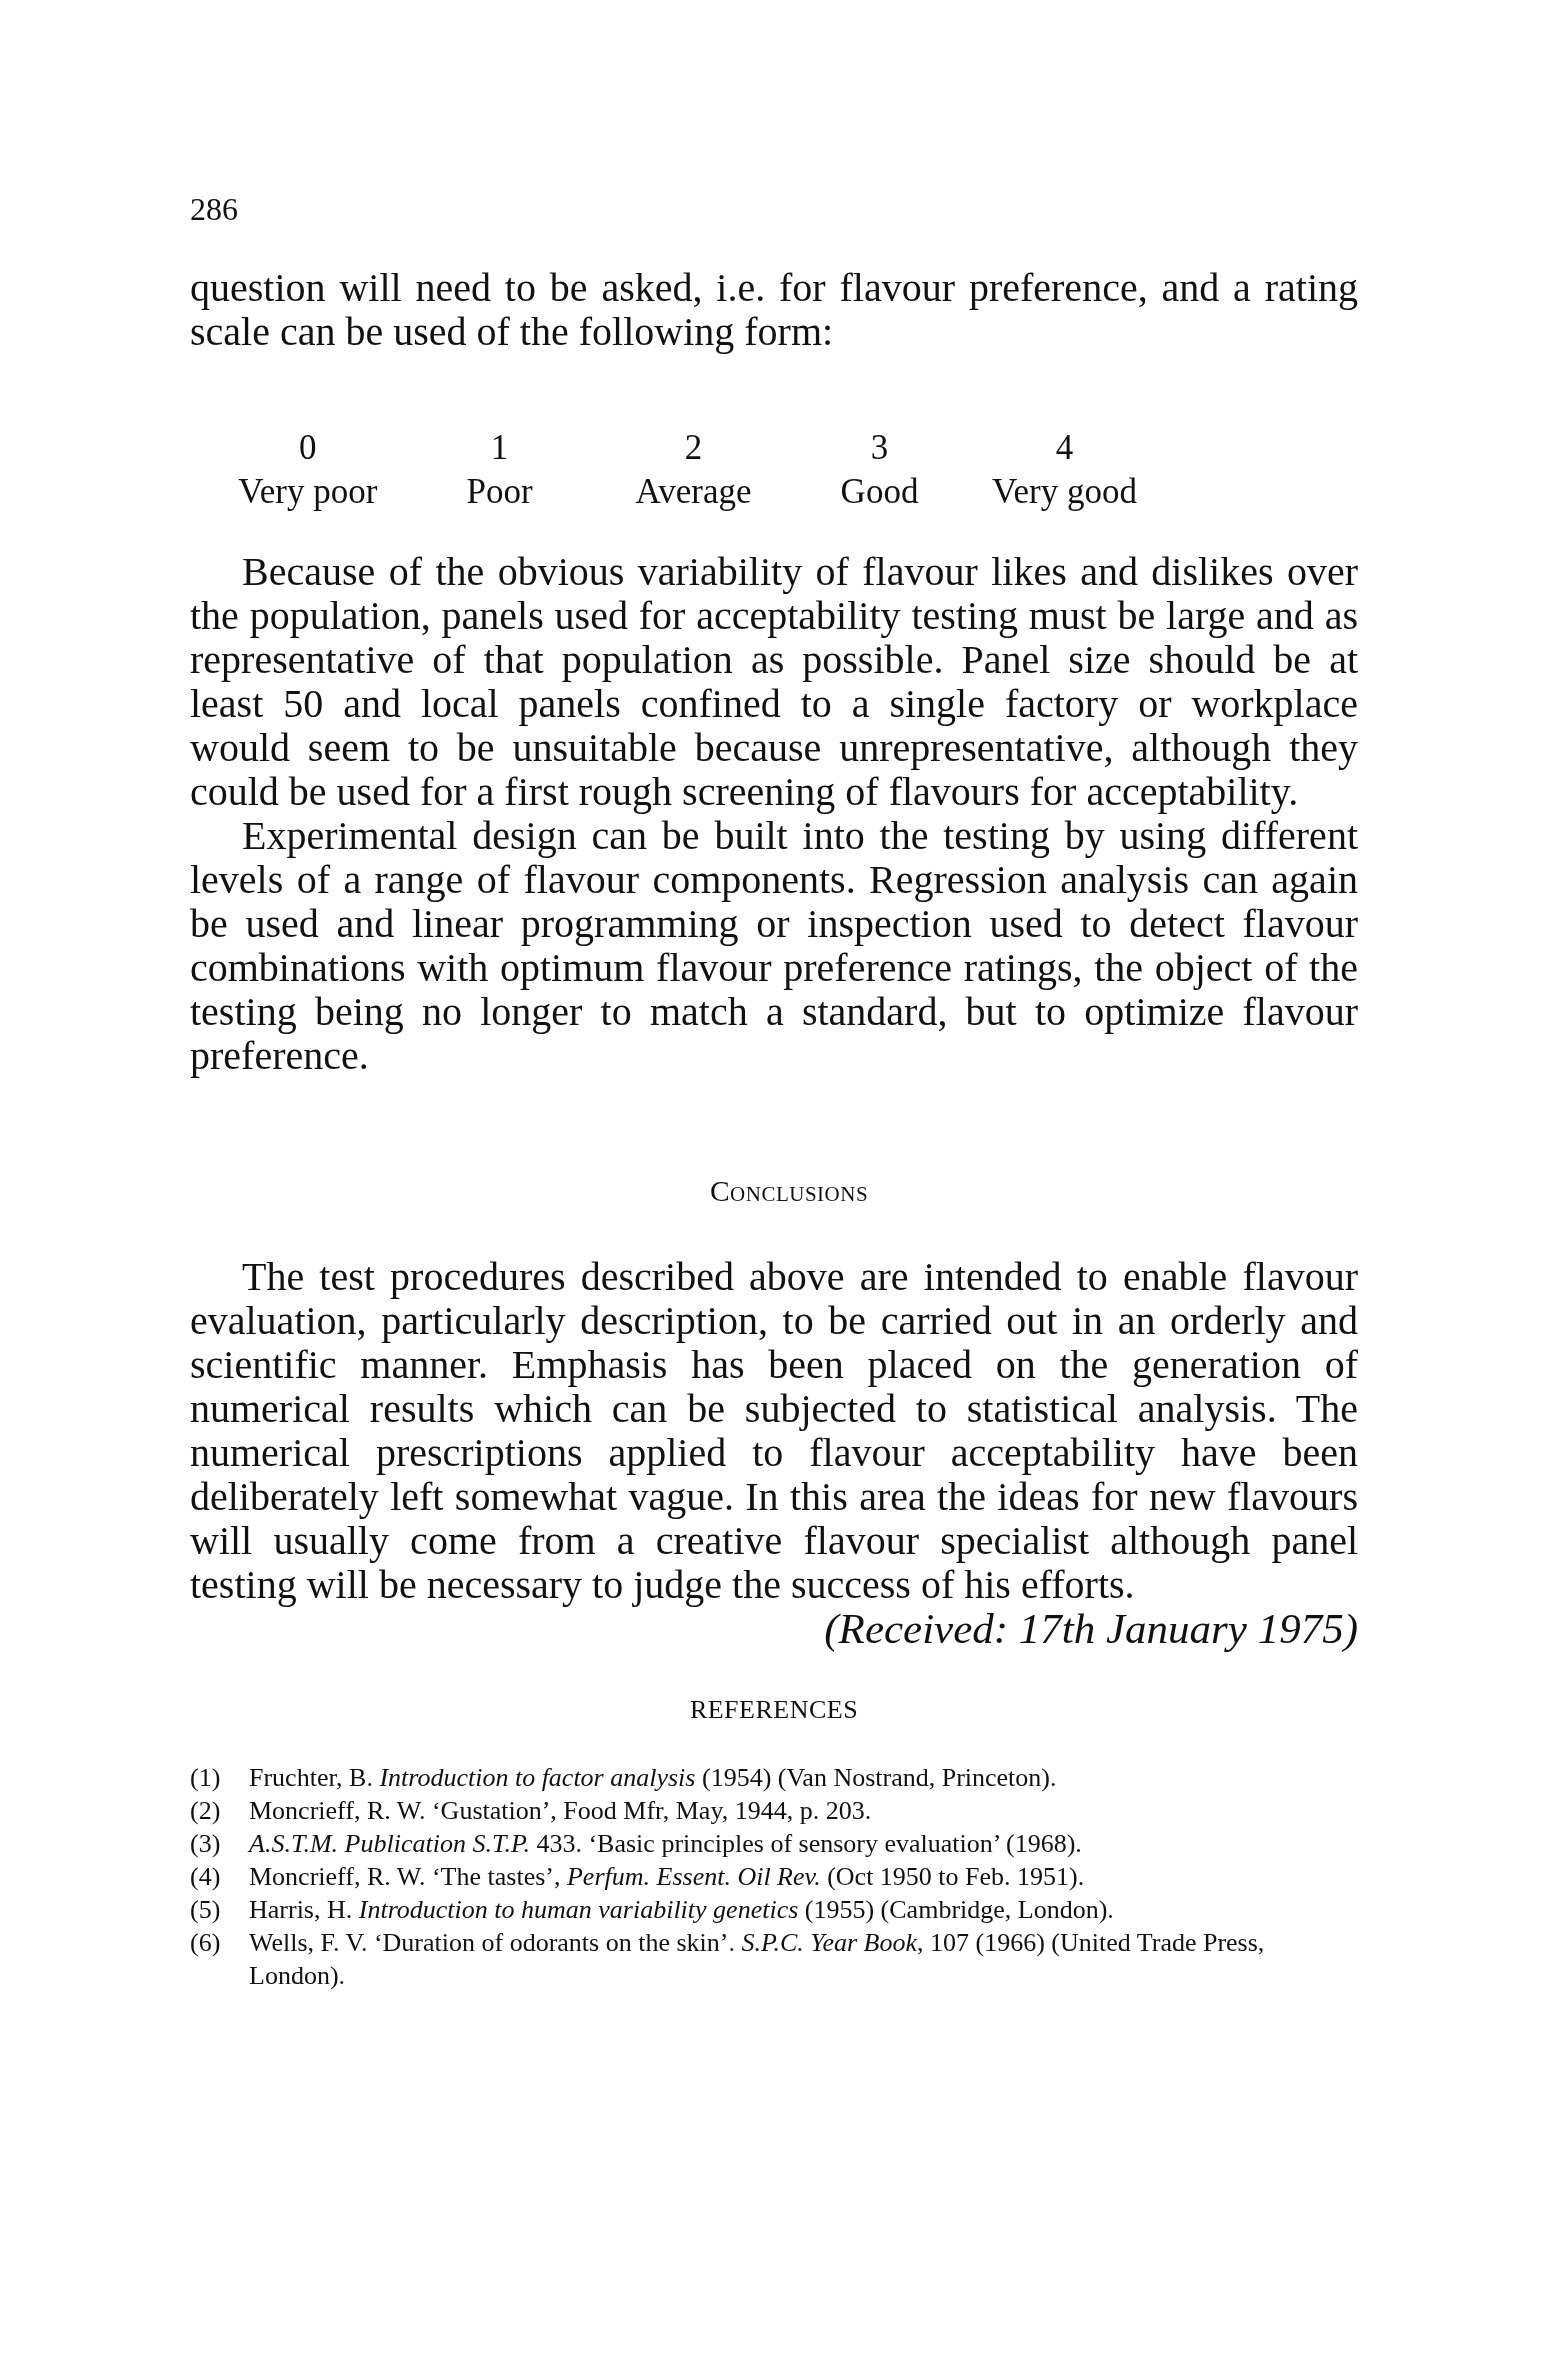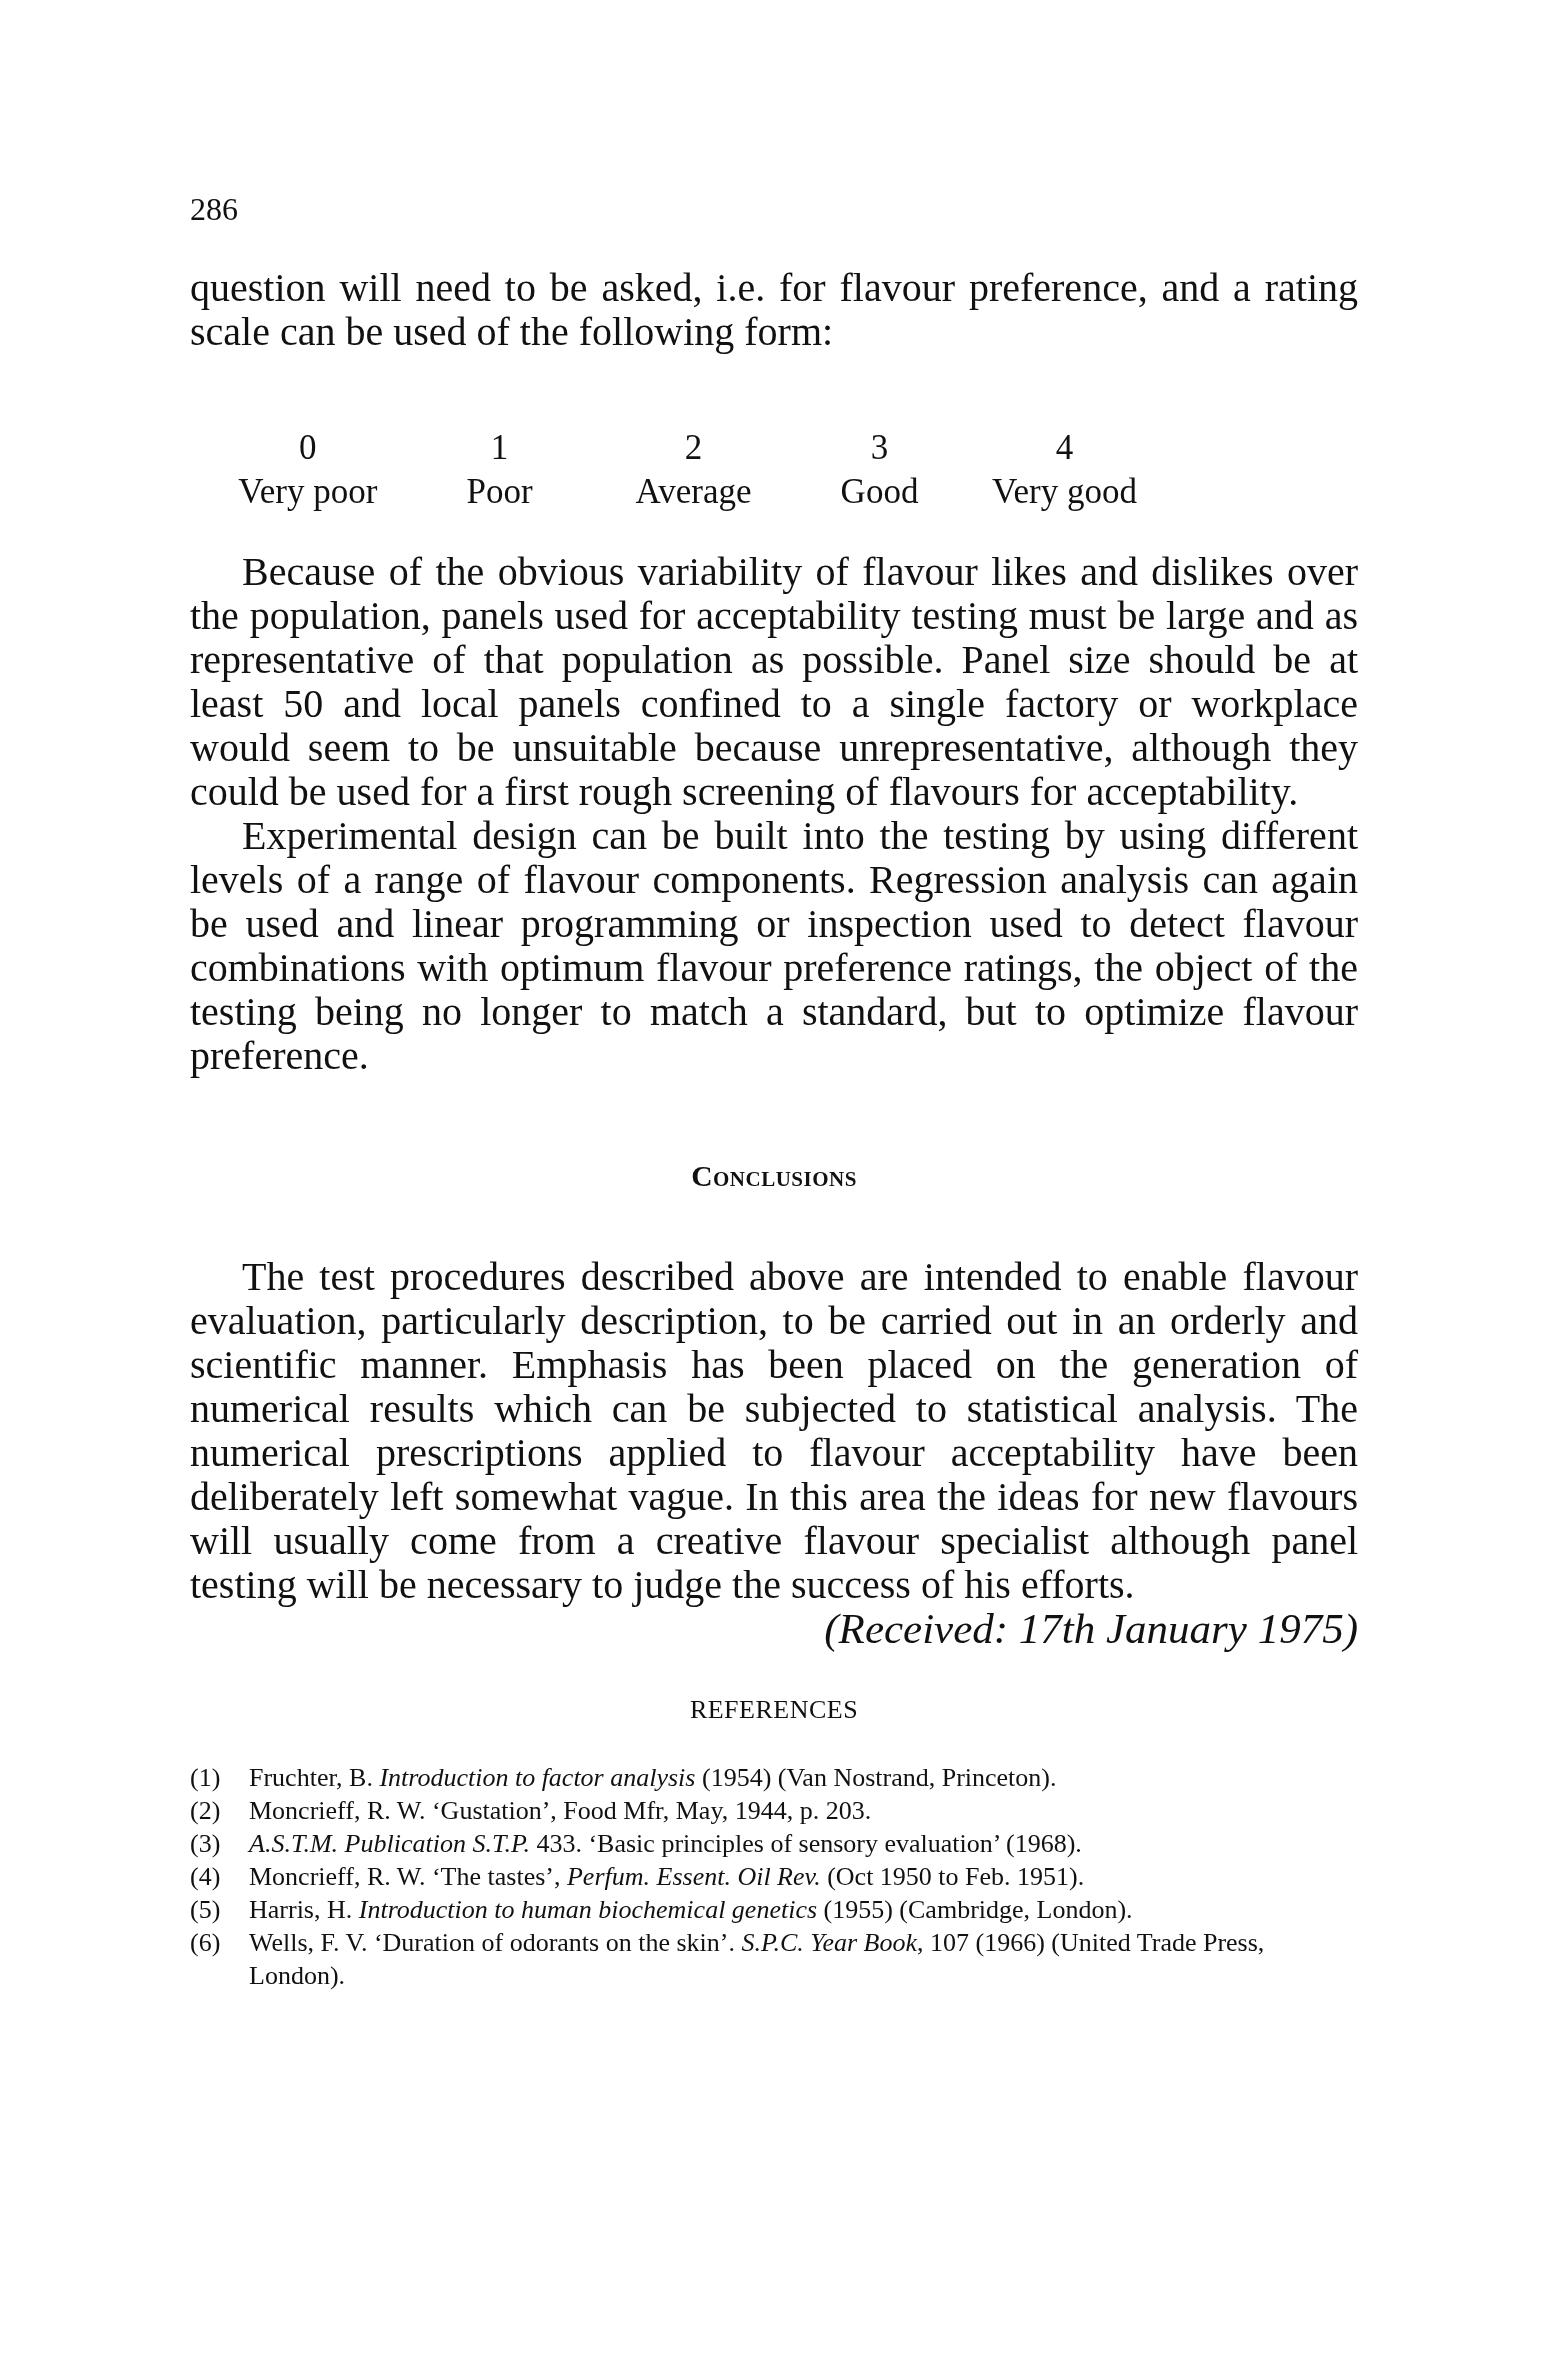--- a/index.html
+++ b/index.html
@@ -166,33 +166,33 @@
       <span class="num">4</span>
       <span class="lbl">Very good</span>
     </div>
   </div>
 
   <div class="block-main">
     <p class="body-text p-indent">Because of the obvious variability of flavour likes and dislikes over the population, panels used for acceptability testing must be large and as representative of that population as possible. Panel size should be at least 50 and local panels confined to a single factory or workplace would seem to be unsuitable because unrepresentative, although they could be used for a first rough screening of flavours for acceptability.</p>
     <p class="body-text p-indent">Experimental design can be built into the testing by using different levels of a range of flavour components. Regression analysis can again be used and linear programming or inspection used to detect flavour combinations with optimum flavour preference ratings, the object of the testing being no longer to match a standard, but to optimize flavour preference.</p>
   </div>
 
-  <h2 class="section-heading conclusions smallcaps" style="margin:0;font-weight:bold;">Conclusions</h2>
+  <h2 class="section-heading conclusions smallcaps" style="margin:15px;font-weight:normal;">Conclusions</h2>
 
   <div class="block-conclusions">
     <p class="body-text p-indent">The test procedures described above are intended to enable flavour evaluation, particularly description, to be carried out in an orderly and scientific manner. Emphasis has been placed on the generation of numerical results which can be subjected to statistical analysis. The numerical prescriptions applied to flavour acceptability have been deliberately left somewhat vague. In this area the ideas for new flavours will usually come from a creative flavour specialist although panel testing will be necessary to judge the success of his efforts.</p>
   </div>
 
   <div class="received">(Received: 17th January 1975)</div>
 
   <h2 class="section-heading references" style="margin:0;font-weight:normal;">REFERENCES</h2>
 
   <ul class="references-list">
       <li class="ref-item"><span class="ref-num">(1)</span><span>Fruchter, B. </span><span class="it">Introduction to factor analysis</span><span> (1954) (Van Nostrand, Princeton).</span></li>
       <li class="ref-item"><span class="ref-num">(2)</span><span>Moncrieff, R. W. ‘Gustation’, Food Mfr, May, 1944, p. 203.</span></li>
       <li class="ref-item"><span class="ref-num">(3)</span><span class="it">A.S.T.M. Publication S.T.P.</span><span> 433. ‘Basic principles of sensory evaluation’ (1968).</span></li>
       <li class="ref-item"><span class="ref-num">(4)</span><span>Moncrieff, R. W. ‘The tastes’, </span><span class="it">Perfum. Essent. Oil Rev.</span><span> (Oct  1950 to Feb. 1951).</span></li>
-      <li class="ref-item"><span class="ref-num">(5)</span><span>Harris, H. </span><span class="it">Introduction to human biochemical genetics</span><span> (1955) (Cambridge, London).</span></li>
+      <li class="ref-item"><span class="ref-num">(5)</span><span>Harris, H. </span><span class="it">Introduction to human variability genetics</span><span> (1955) (Cambridge, London).</span></li>
       <li class="ref-item"><span class="ref-num">(6)</span><span>Wells, F. V. ‘Duration of odorants on the skin’. </span><span class="it">S.P.C. Year Book</span><span>, 107 (1966) (United Trade Press, London).</span></li>
     </ul>
 
 </div>
 
 
 </body></html>

